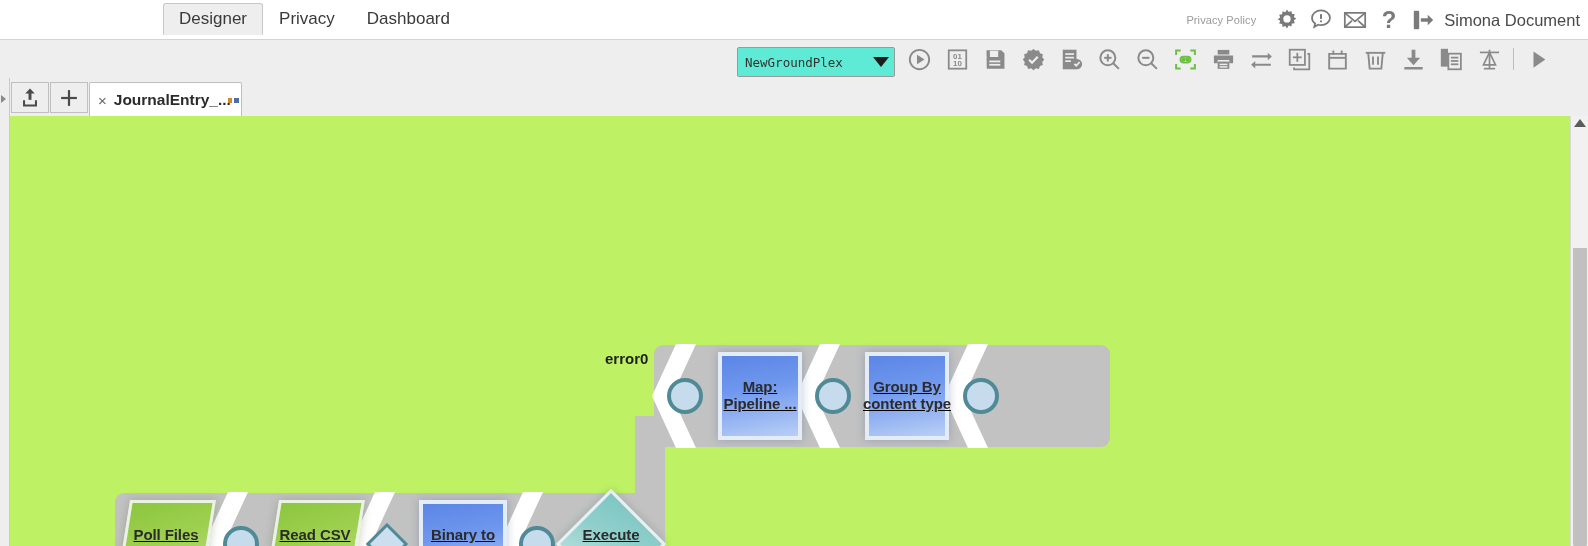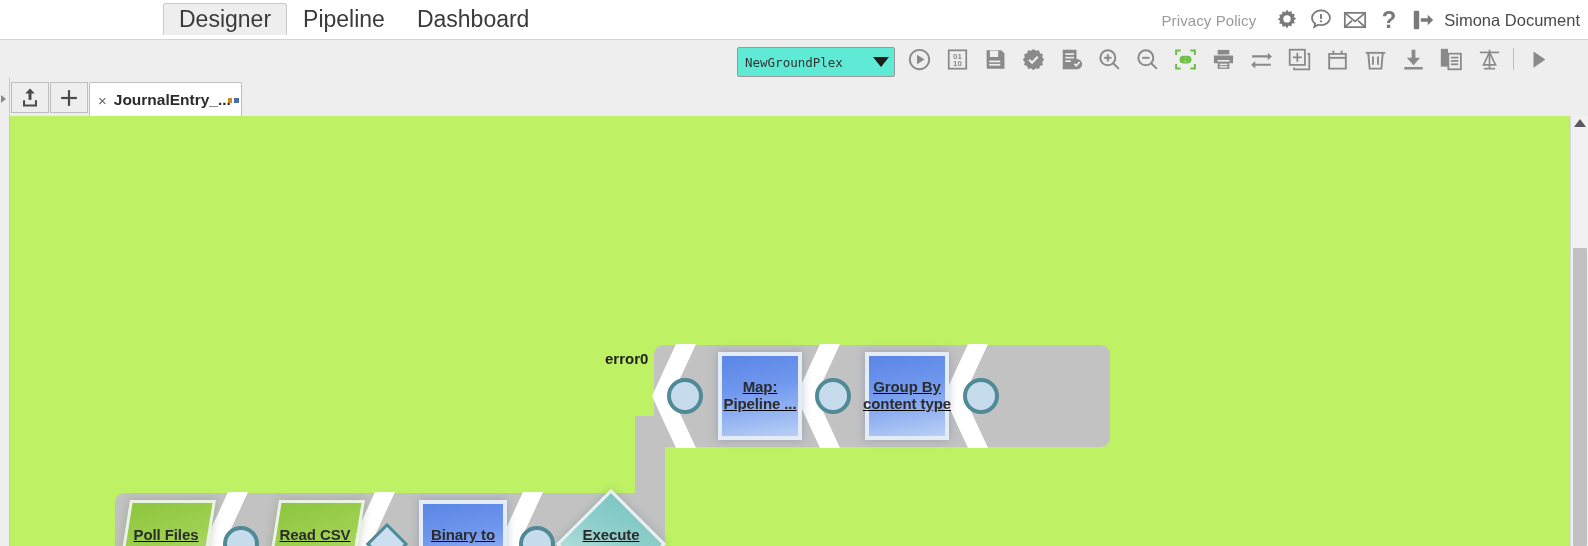--- a/index.html
+++ b/index.html
@@ -9,27 +9,27 @@
     background:#ffffff;
     -webkit-font-smoothing:antialiased;
   }
   .app{position:relative;width:1588px;height:546px;}
 
   
   .topbar{position:absolute;left:0;top:0;width:1588px;height:40px;background:#ffffff;}
   .logo{position:absolute;left:4px;top:-1px;width:160px;height:42px;}
   .logo svg{display:block;}
   .navtabs{position:absolute;left:163px;top:0;height:36px;display:flex;align-items:flex-start;}
-  .navtab{height:30px;line-height:30px;padding:0 15px;font-size:23px;color:#3a3a3a;
+  .navtab{height:30px;line-height:30px;padding:0 15px;font-size:17px;color:#3a3a3a;
           border:1px solid transparent;margin-top:3px;}
   .navtab.active{background:#eeeeee;border:1px solid #c8c8c8;border-bottom-color:#eeeeee;
                  border-radius:3px 3px 0 0;}
 
   .topright{position:absolute;right:4px;top:0;height:40px;display:flex;align-items:center;gap:0px;}
-  .privacy{font-size:15px;color:#9a9a9a;margin-right:14px;letter-spacing:.1px;}
+  .privacy{font-size:11px;color:#9a9a9a;margin-right:14px;letter-spacing:.1px;}
   .ticon{width:34px;height:38px;display:flex;align-items:center;justify-content:center;color:#7a7a7a;}
   .ticon svg{display:block;}
   .username{font-size:16.5px;color:#4a4a4a;margin-left:4px;margin-right:4px;}
   .topbar-rule{position:absolute;left:0;top:39px;width:1588px;height:1px;background:#d4d4d4;}
 
   
   .toolbar{position:absolute;left:0;top:40px;width:1588px;height:38px;background:#eeeeee;
            border-bottom:1px solid #cfcfcf;}
   .plexsel{position:absolute;left:737px;top:47px;width:158px;height:30px;background:#5eead4;
            border:1px solid #9a9a9a;border-radius:2px;box-sizing:border-box;
@@ -124,21 +124,21 @@
 </head>
 <body>
 
 <div class="app">
 
   <div class="topbar">
 
 
     <div class="navtabs">
       <div class="navtab active"><span>Designer</span></div>
-      <div class="navtab"><span>Pipeline</span></div>
+      <div class="navtab"><span>Privacy</span></div>
       <div class="navtab"><span>Dashboard</span></div>
     </div>
 
     <div class="topright">
       <div class="privacy">Privacy Policy</div>
 
       <div class="ticon">
         <svg width="26" height="26" viewBox="0 0 24 24" fill="#7a7a7a">
           <path d="M12 2.2l1.5 2.3 2.6-.9.4 2.7 2.7.4-.9 2.6 2.3 1.5-2.3 1.5.9 2.6-2.7.4-.4 2.7-2.6-.9L12 19.8l-1.5-2.3-2.6.9-.4-2.7-2.7-.4.9-2.6L3.4 11.2l2.3-1.5-.9-2.6 2.7-.4.4-2.7 2.6.9z"></path>
           <circle cx="12" cy="11" r="3.4" fill="#ffffff"></circle>

